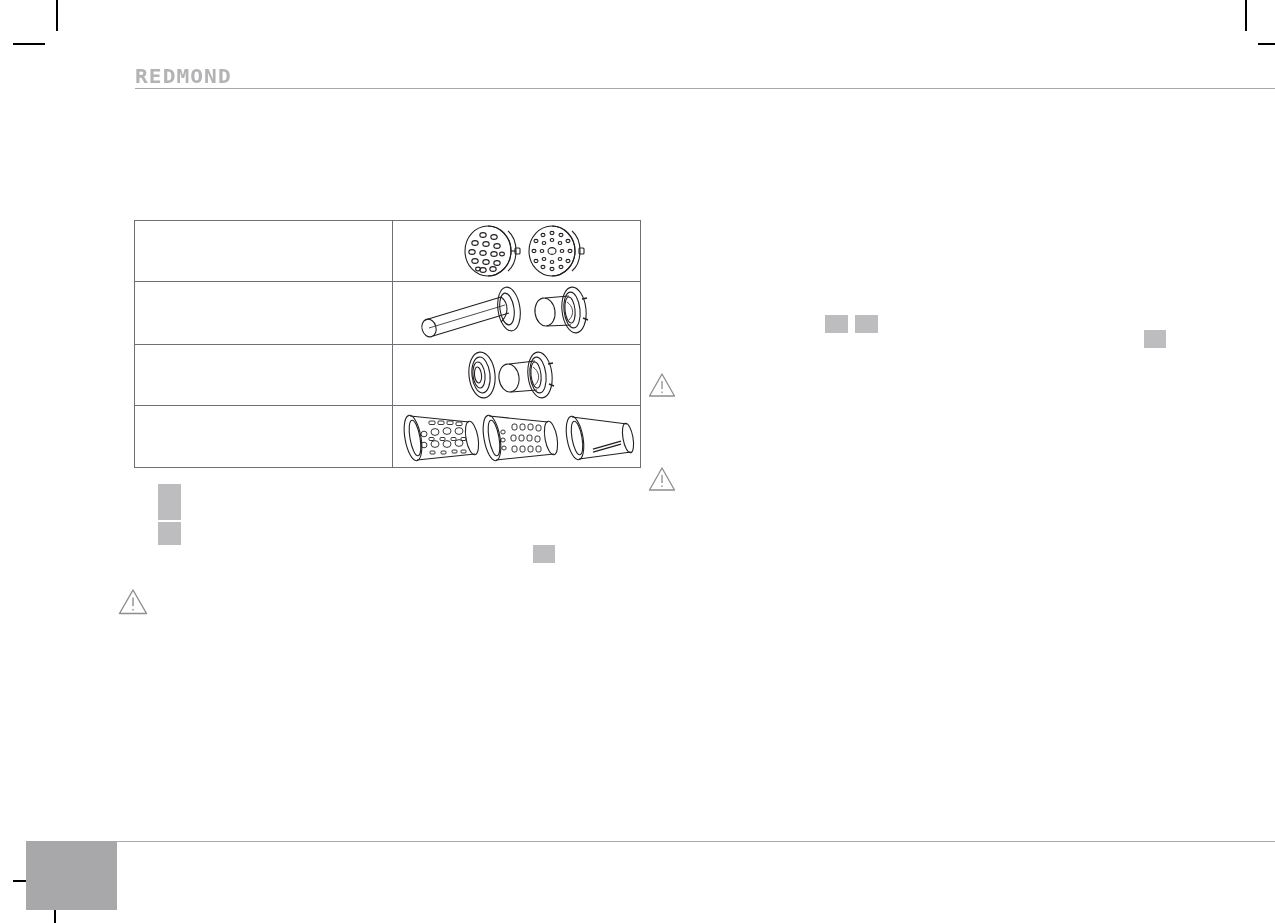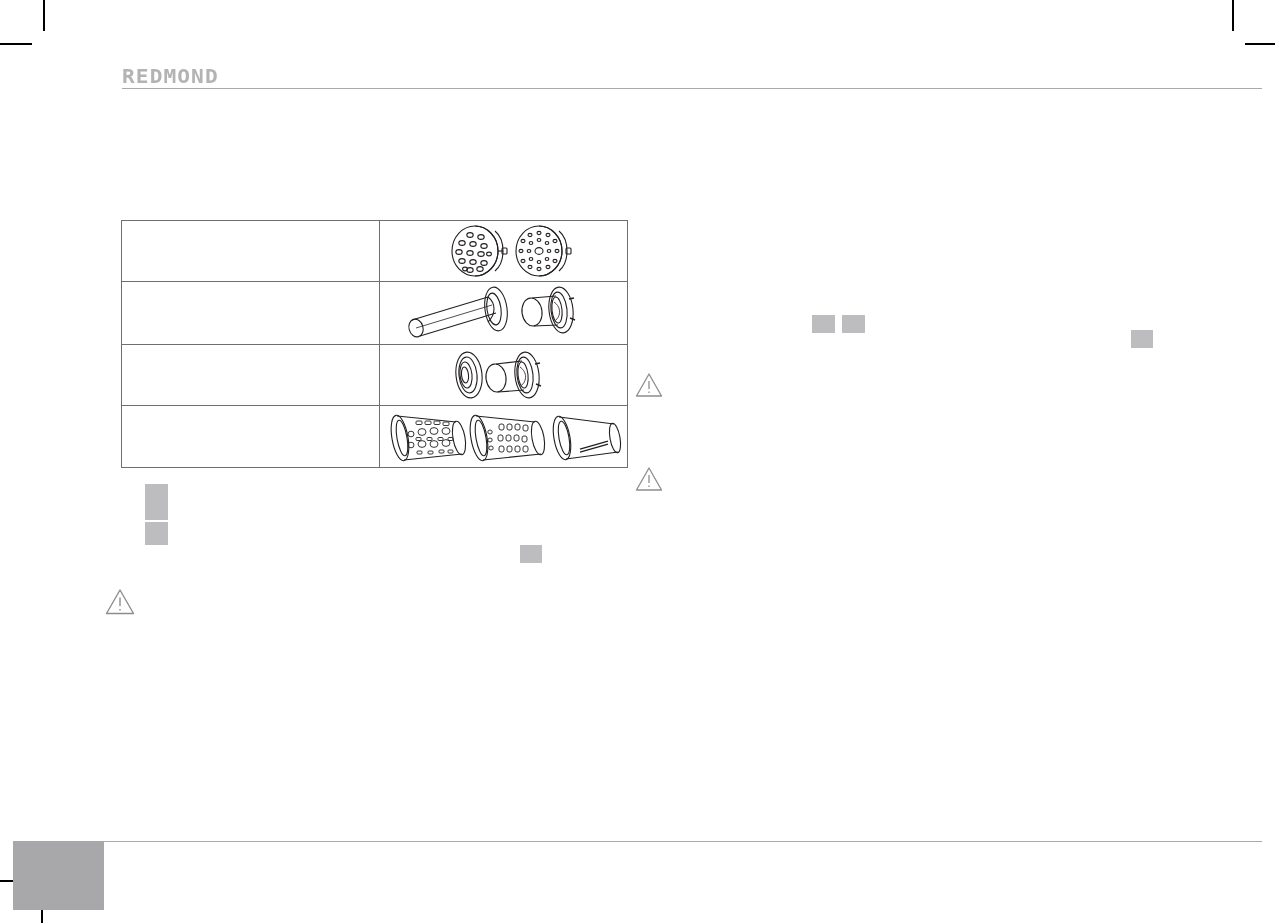--- a/index.html
+++ b/index.html
@@ -4,21 +4,21 @@
 <title>REDMOND manual page</title>
 <style>
   html,body{margin:0;padding:0;}
   body{
     width:1275px;height:923px;
     background:#ffffff;
     font-family:"Liberation Sans", sans-serif;
     position:relative;
     overflow:hidden;
   }
-  .page{position:absolute;inset:0;}
+  .page{position:absolute;inset:0;margin-left:13px;}
 
   
   .crop{position:absolute;background:#000;}
   .crop.v{width:2px;}
   .crop.h{height:2px;}
 
   
   .logo{
     position:absolute;left:122px;top:64px;
     font-family:"DejaVu Sans Mono", monospace;

